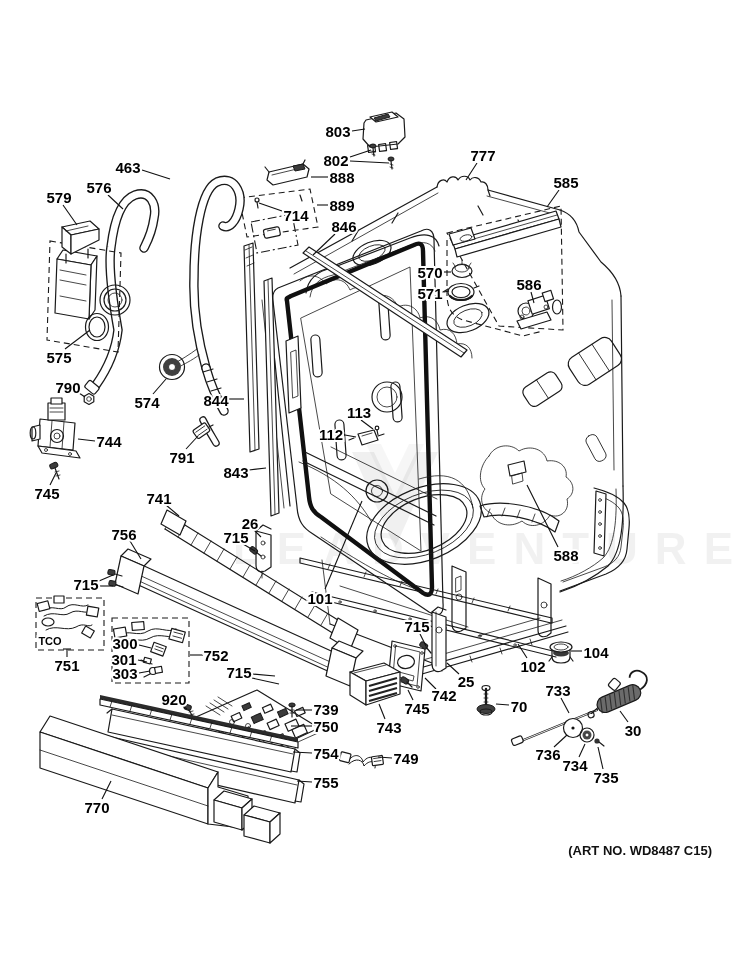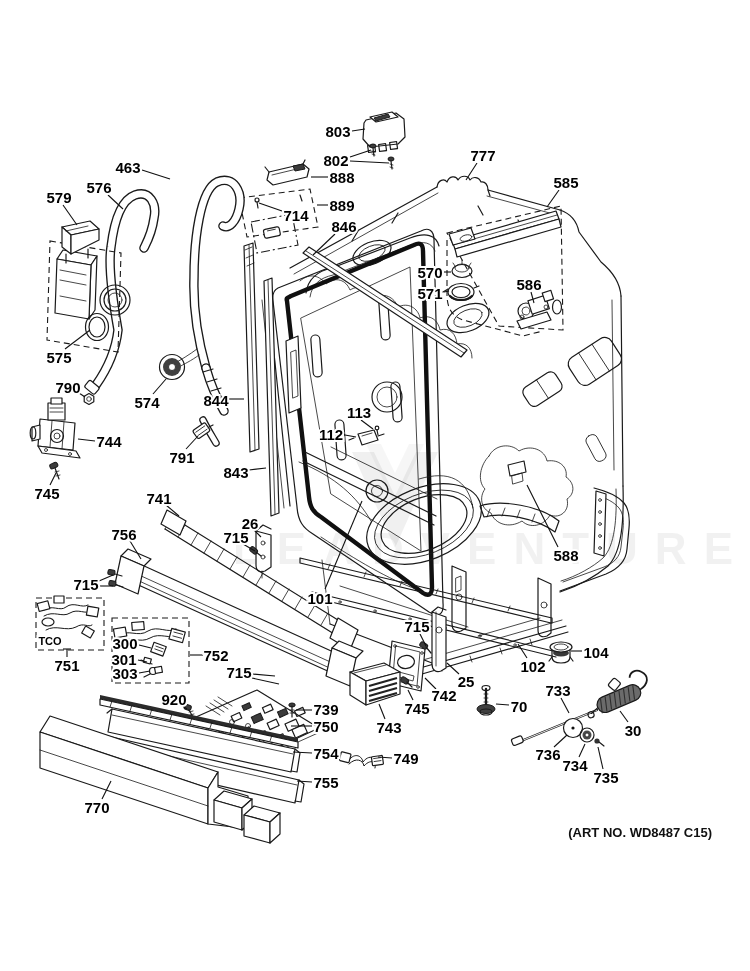--- a/index.html
+++ b/index.html
@@ -2,21 +2,21 @@
 <html><head>
 <meta charset="utf-8">
 <style>
   html,body{margin:0;padding:0;background:#fff;}
   #page{position:relative;width:750px;height:971px;background:#ffffff;overflow:hidden;
         font-family:"Liberation Sans",sans-serif;}
   #page svg{position:absolute;left:0;top:0;}
   .watermark-text{position:absolute;top:524px;left:0;width:750px;text-align:right;
         font:700 44px "Liberation Sans",sans-serif;letter-spacing:17px;
         color:rgba(0,0,0,0.055);pointer-events:none;white-space:nowrap;}
-  .art-no{position:absolute;top:825px;right:38px;font:700 13px "Liberation Sans",sans-serif;color:#111;}
+  .art-no{position:absolute;top:843px;right:38px;font:700 13px "Liberation Sans",sans-serif;color:#111;}
   .credit{position:absolute;top:950px;left:0;width:750px;text-align:center;
         font:400 15px "Liberation Sans",sans-serif;color:#111;}
   
   .ln{fill:none;stroke:#1a1a1a;stroke-width:1.2;stroke-linecap:round;stroke-linejoin:round;}
   .md{fill:none;stroke:#1a1a1a;stroke-width:2.3;stroke-linecap:round;}
   .lt{fill:none;stroke:#1a1a1a;stroke-width:0.8;stroke-linecap:round;stroke-linejoin:round;}
   .thick{fill:none;stroke:#101010;stroke-width:4.4;stroke-linejoin:round;}
   .dash{fill:none;stroke:#1a1a1a;stroke-width:1.1;stroke-dasharray:6 4;}
   .dashdot{fill:none;stroke:#1a1a1a;stroke-width:1.1;stroke-dasharray:9 3 2 3;}
   .tubo{fill:none;stroke:#1a1a1a;stroke-width:9.5;stroke-linecap:round;}

